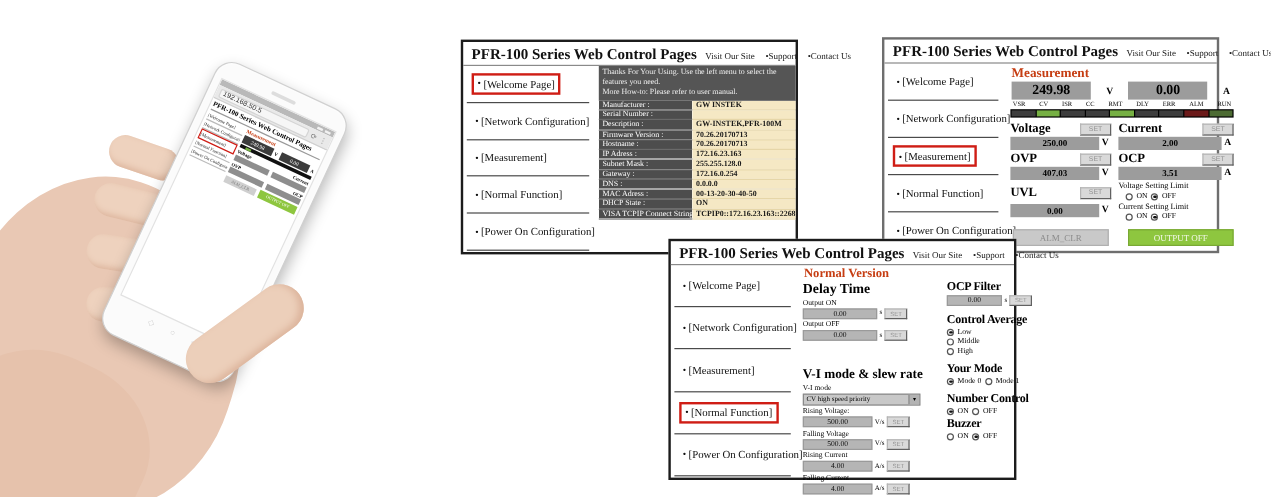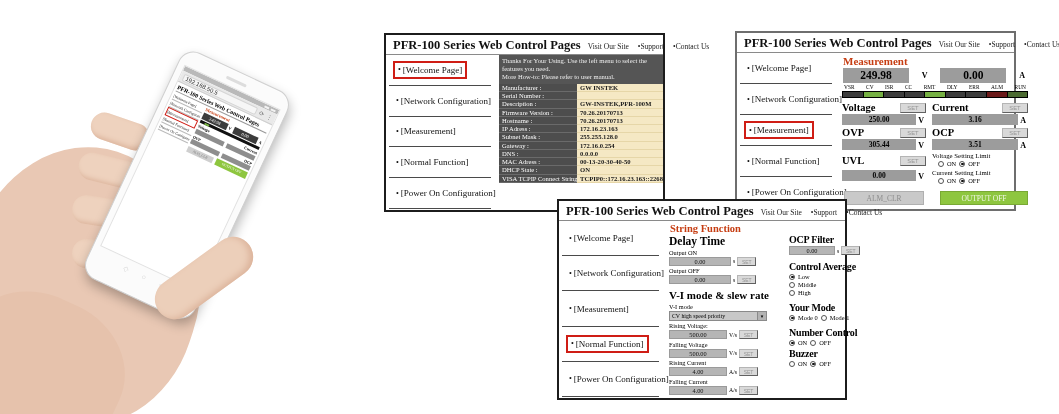--- a/index.html
+++ b/index.html
@@ -52,21 +52,21 @@
   .seg.dim { background:#4c6b32; }
   .seg.alm { background:#6c1a1a; }
 
   .ctl-grid { display:flex; gap:6px; margin-top:2px; }
   .ctl-colL { width:84px; } .ctl-colR { flex:1; }
   .sr { display:flex; justify-content:space-between; align-items:center; margin-top:2px; }
   .sr .cap { font-weight:bold; font-size:10.5px; background:#fff; }
   .setbtn { width:26px; height:10px; background:#d9d9d9; border:1px solid #b5b5b5;
             border-style:outset; color:#949494; font-size:5.8px; text-align:center;
             line-height:9px; font-family:"Liberation Sans",sans-serif; cursor:pointer; }
-  .vb { display:flex; align-items:flex-end; margin-top:1px; }
+  .vb { display:flex; align-items:flex-start; margin-top:1px; }
   .vb .bar { flex:1; background:#9c9c9c; height:11px; text-align:center;
              font-size:7.5px; font-weight:bold; line-height:11px; color:#000; }
   .limit-cap { font-size:6.8px; margin-top:2px; white-space:nowrap; }
   .radio-row { display:flex; align-items:center; gap:3px; font-size:6.4px; margin-top:1px; }
   .rb { width:6px; height:6px; border:1px solid #555; border-radius:50%; display:inline-block;
         background:#fff; position:relative; flex:0 0 auto; cursor:pointer; }
   .rb.on::after { content:""; position:absolute; left:1px; top:1px; width:2.5px; height:2.5px;
                   border-radius:50%; background:#111; }
   .btn-row { display:flex; gap:16px; margin-top:7px; padding-left:2px; }
   .alm-btn { width:80px; height:14px; background:#c9c9c9; border:1px solid #b0b0b0;
@@ -410,39 +410,39 @@
             </div>
           <div class="vb">
               <span class="bar">250.00</span>
               <span class="unit">V</span>
             </div>
           <div class="sr">
               <span class="cap">OVP</span>
               <span class="setbtn">SET</span>
             </div>
           <div class="vb">
-              <span class="bar">305.44</span>
+              <span class="bar">407.03</span>
               <span class="unit">V</span>
             </div>
           <div class="sr" style="margin-top:5px;">
               <span class="cap">UVL</span>
               <span class="setbtn">SET</span>
             </div>
           <div class="vb" style="margin-top:4px;">
               <span class="bar">0.00</span>
               <span class="unit">V</span>
             </div>
         </div>
         <div class="ctl-colR">
           <div class="sr">
               <span class="cap">Current</span>
               <span class="setbtn">SET</span>
             </div>
           <div class="vb">
-              <span class="bar">3.16</span>
+              <span class="bar">2.00</span>
               <span class="unit">A</span>
             </div>
           <div class="sr">
               <span class="cap">OCP</span>
               <span class="setbtn">SET</span>
             </div>
           <div class="vb">
               <span class="bar">3.51</span>
               <span class="unit">A</span>
             </div>
@@ -508,35 +508,35 @@
       <div class="m-item">
           <span class="wrap">
             <span class="blt">•</span>
             <span>[Power On Configuration]</span>
           </span>
         </div>
     </div>
     <div class="content-col">
       <div class="nf-grid">
         <div class="nf-left">
-          <div class="red-head" style="font-size:10.5px;">String Function</div>
+          <div class="red-head" style="font-size:10.5px;">Normal Version</div>
           <div class="bold-cap" style="font-size:11.5px; margin-top:0;">Delay Time</div>
           <div class="sml">Output ON</div>
           <div class="ir">
             <span class="ibar">0.00</span>
             <span class="iunit">s</span>
             <span class="setbtn">SET</span>
           </div>
           <div class="sml">Output OFF</div>
           <div class="ir">
             <span class="ibar">0.00</span>
             <span class="iunit">s</span>
             <span class="setbtn">SET</span>
           </div>
-          <div class="bold-cap" style="margin-top:5px;">V-I mode &amp; slew rate</div>
+          <div class="bold-cap" style="margin-top:22px;">V-I mode &amp; slew rate</div>
           <div class="sml">V-I mode</div>
           <div class="selrow">
             <span class="sel">
               <span>CV high speed priority</span>
               <span class="arr">▾</span>
             </span>
           </div>
           <div class="sml">Rising Voltage:</div>
           <div class="ir">
             <span class="ibar" style="width:58px;">500.00</span>

